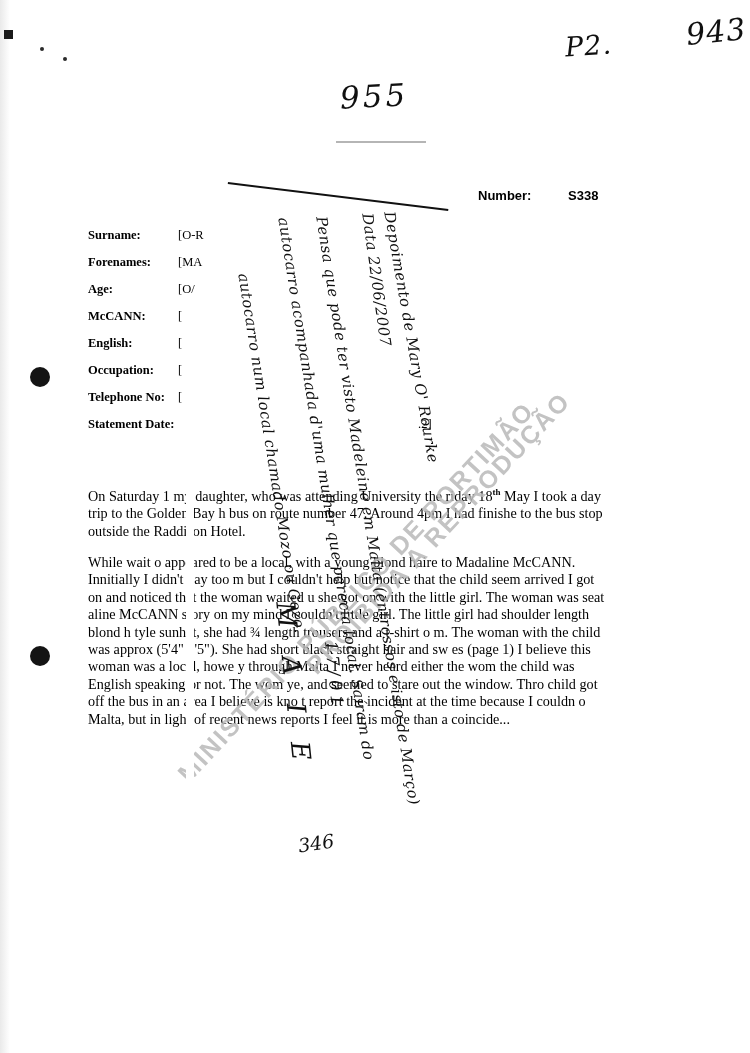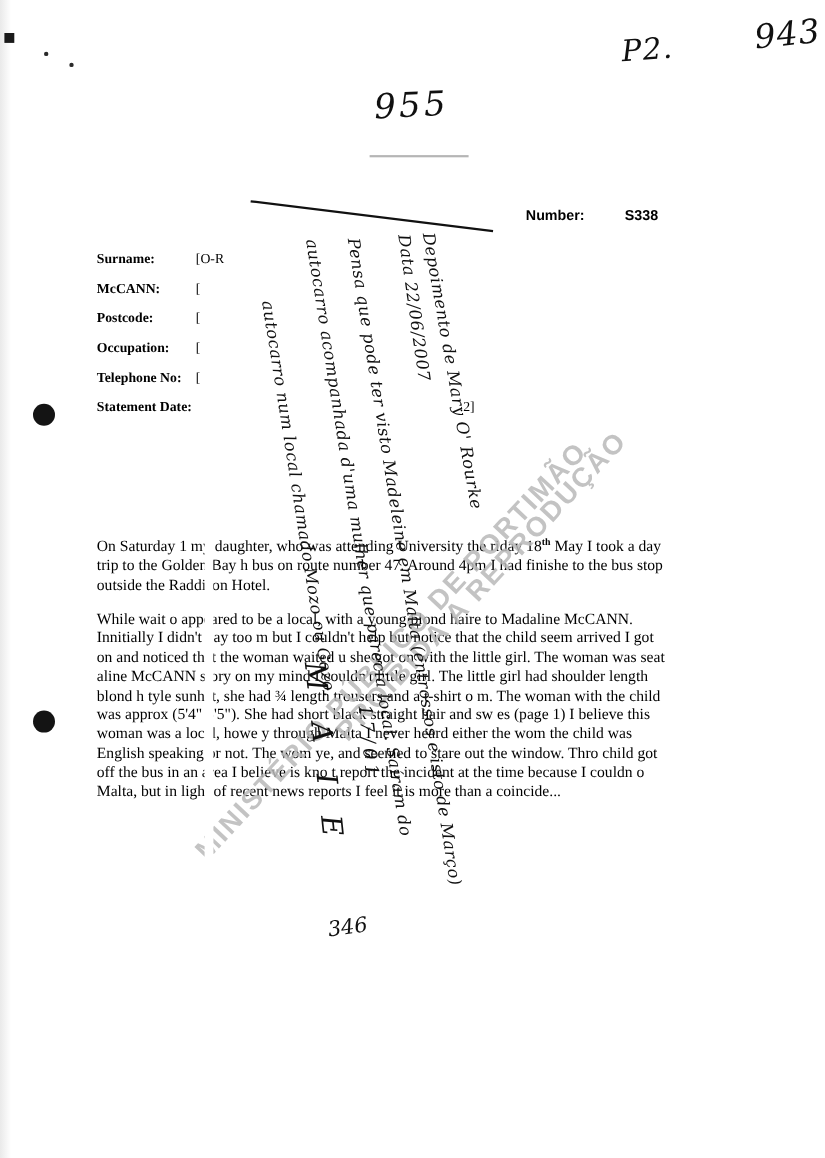--- a/index.html
+++ b/index.html
@@ -187,25 +187,33 @@
       <span>Number:</span>
       <span class="val">S338</span>
     </div>
 
     <div class="fields">
       <div class="field">
         <span class="label">Surname:</span>
         <span class="value">[O-R</span>
       </div>
       <div class="field">
+        <span class="label">Forenames:</span>
+        <span class="value">[MA</span>
+      </div>
+      <div class="field">
+        <span class="label">Age:</span>
+        <span class="value">[O/</span>
+      </div>
+      <div class="field">
         <span class="label">McCANN:</span>
         <span class="value">[</span>
       </div>
       <div class="field">
-        <span class="label">Postcode:</span>
+        <span class="label">English:</span>
         <span class="value">[</span>
       </div>
       <div class="field">
         <span class="label">Occupation:</span>
         <span class="value">[</span>
       </div>
       <div class="field">
         <span class="label">Telephone No:</span>
         <span class="value">[</span>
       </div>

